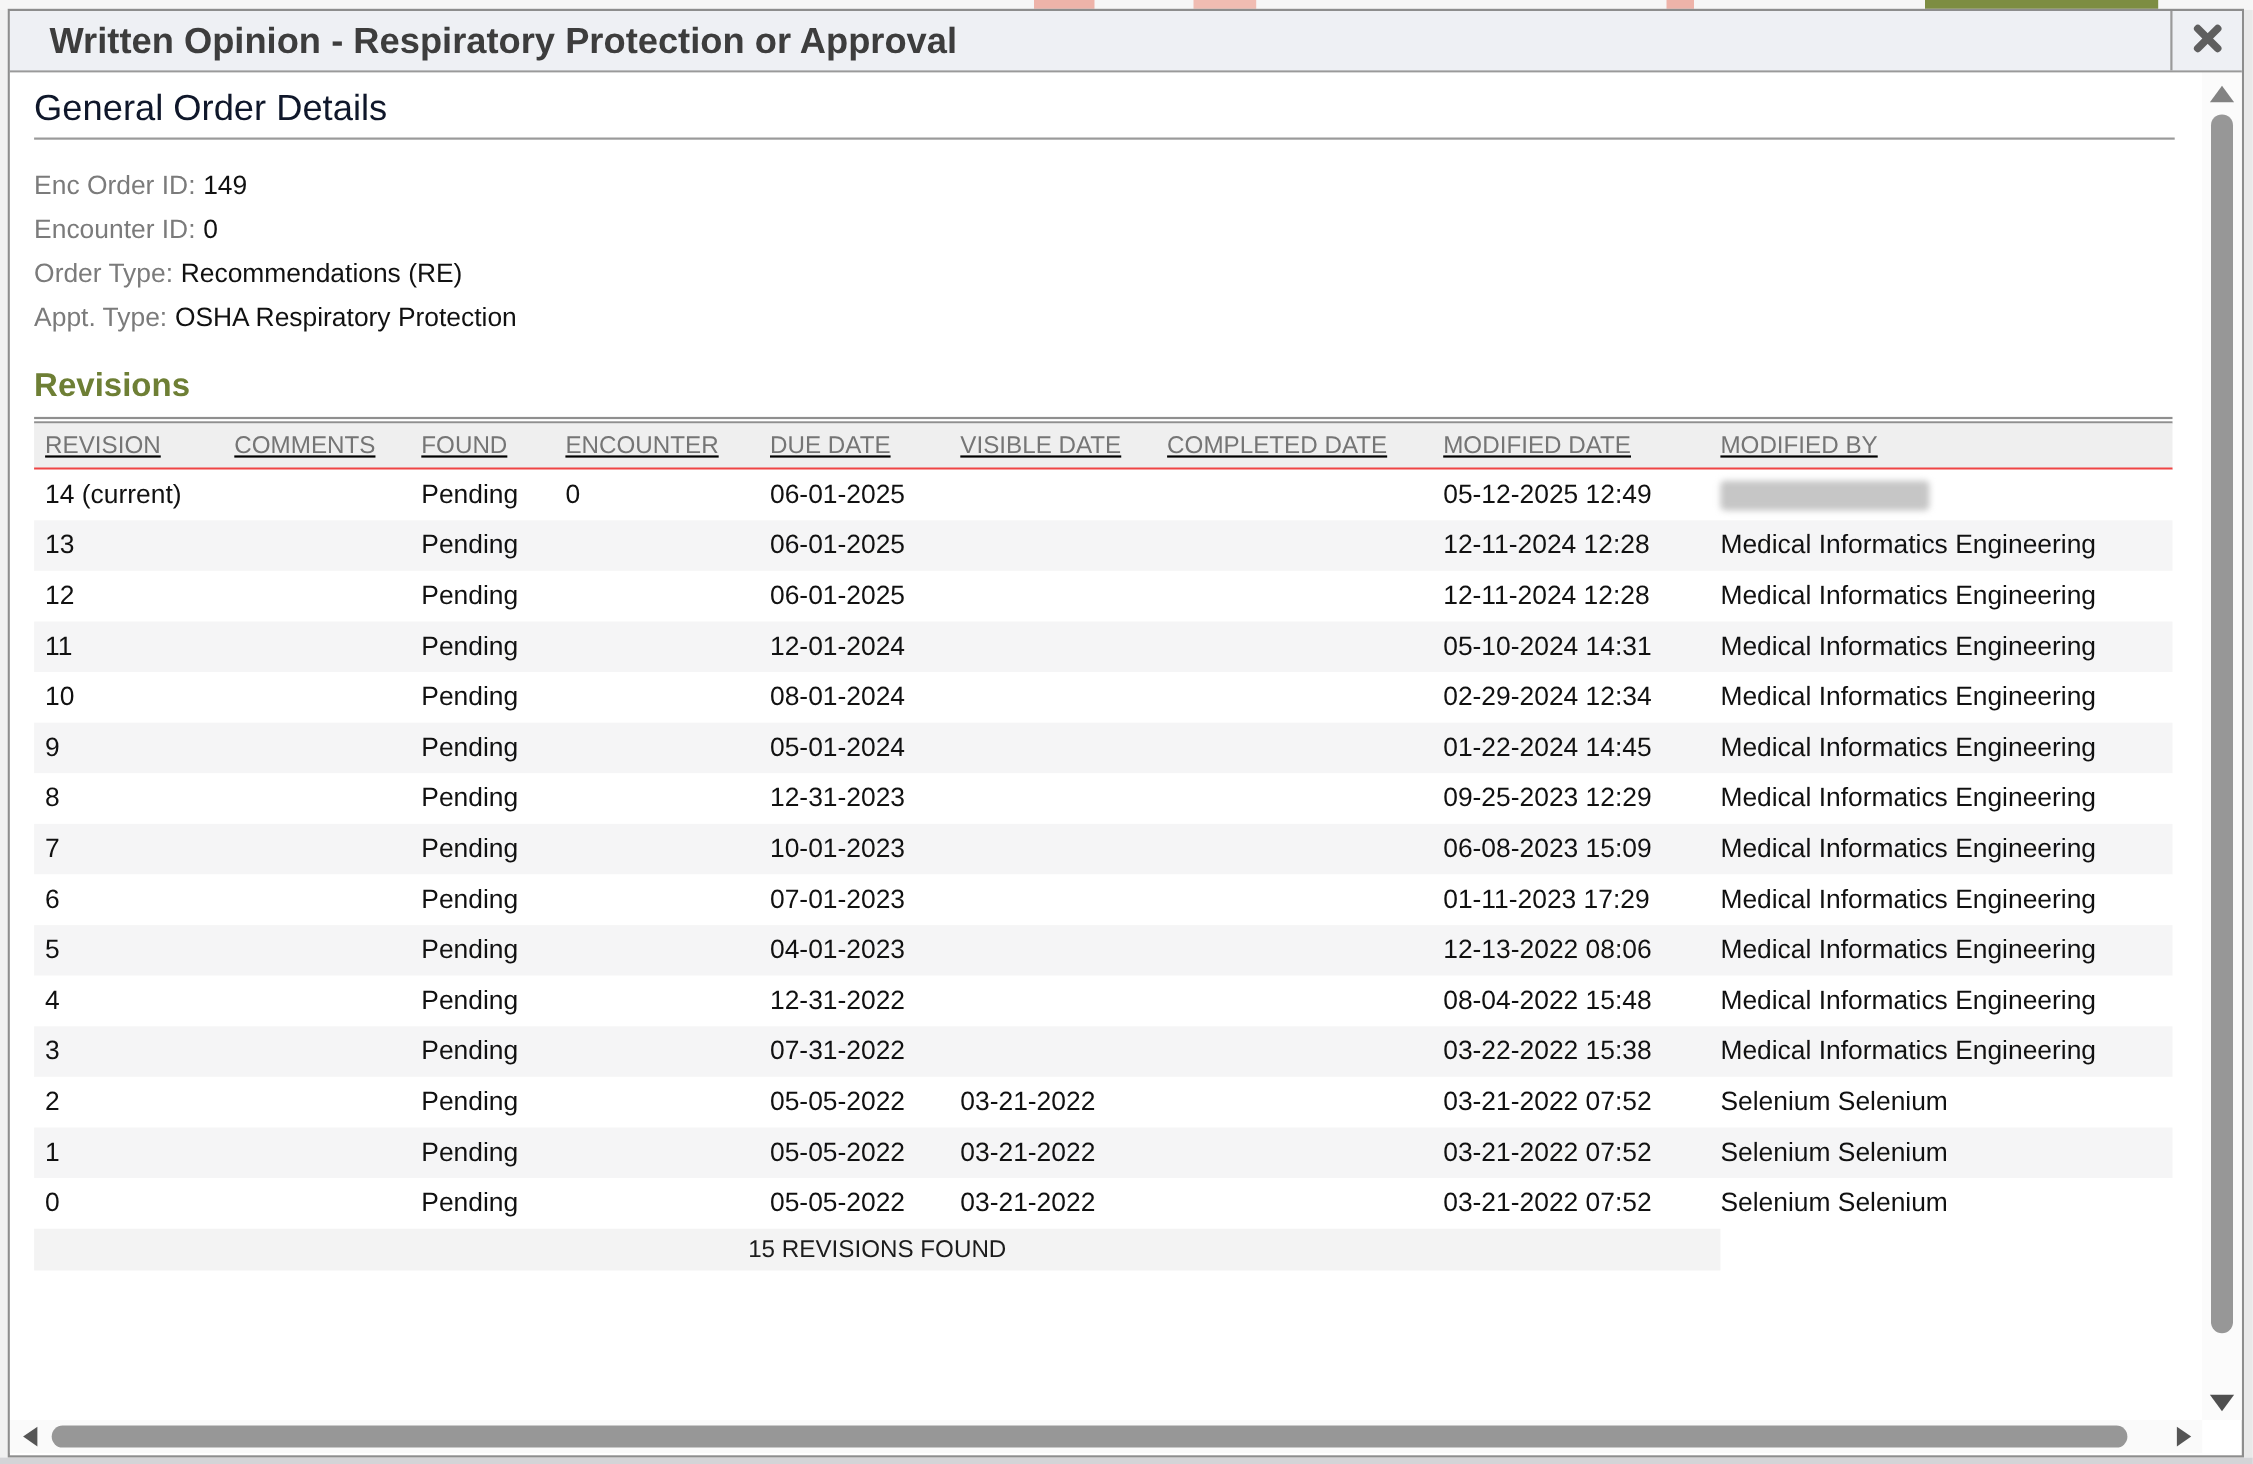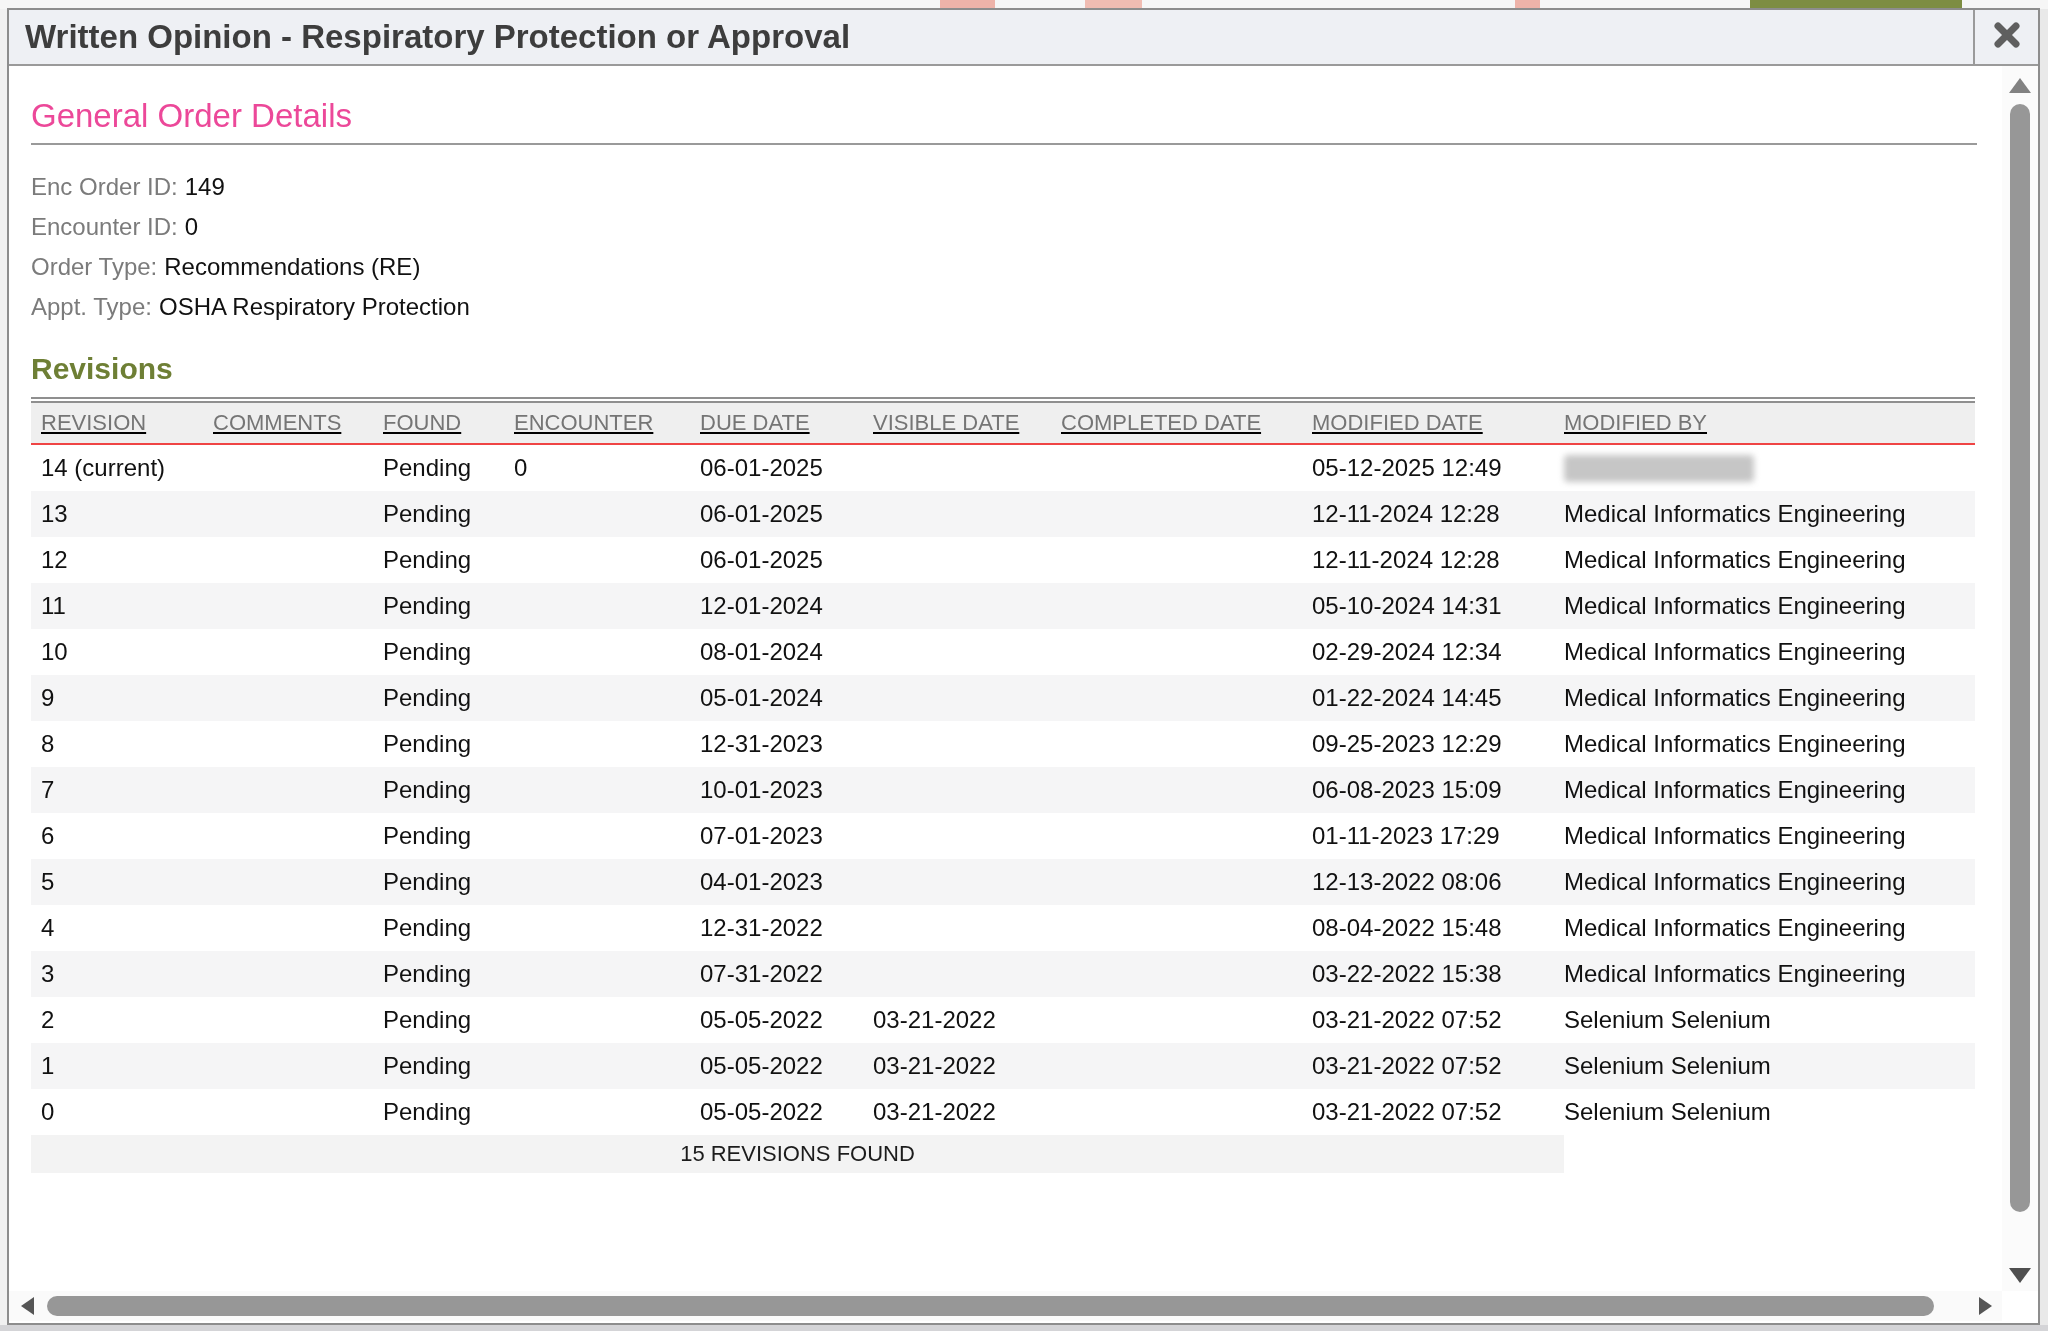--- a/index.html
+++ b/index.html
@@ -25,21 +25,21 @@
     border: 2px solid #8d8d8d;
   }
   .dialog-header {
     height: 56px;
     background: #eef0f4;
     border-bottom: 2px solid #9a9a9a;
     display: flex; align-items: stretch;
   }
   .dialog-title {
     flex: 1;
-    padding-left: 16px;
+    padding-left: 36px;
     font-size: 33px; font-weight: bold; color: #3d3d3d;
     display: flex; align-items: center;
     white-space: nowrap;
   }
   .close-btn {
     width: 65px;
     border-left: 2px solid #9a9a9a;
     display: flex; align-items: center; justify-content: center;
     cursor: pointer;
   }
@@ -47,22 +47,22 @@
   .dialog-body { position: relative; height: 1255px; }
 
   .content {
     position: absolute; left: 0; top: 0; right: 36px; bottom: 30px;
     overflow: hidden;
     padding-left: 22px;
     background: #ffffff;
   }
 
   .section-heading {
-    margin-top: 33px;
-    font-size: 33px; font-weight: normal; color: #ec4899;
+    margin-top: 15px;
+    font-size: 33px; font-weight: normal; color: #0f172a;
     line-height: 34px;
   }
   .heading-rule {
     margin-top: 10px;
     width: 1946px;
     border: none; border-top: 2px solid #9a9a9a;
   }
 
   .details { margin-top: 22px; }
   .detail-row { font-size: 24px; line-height: 40px; white-space: nowrap; }

